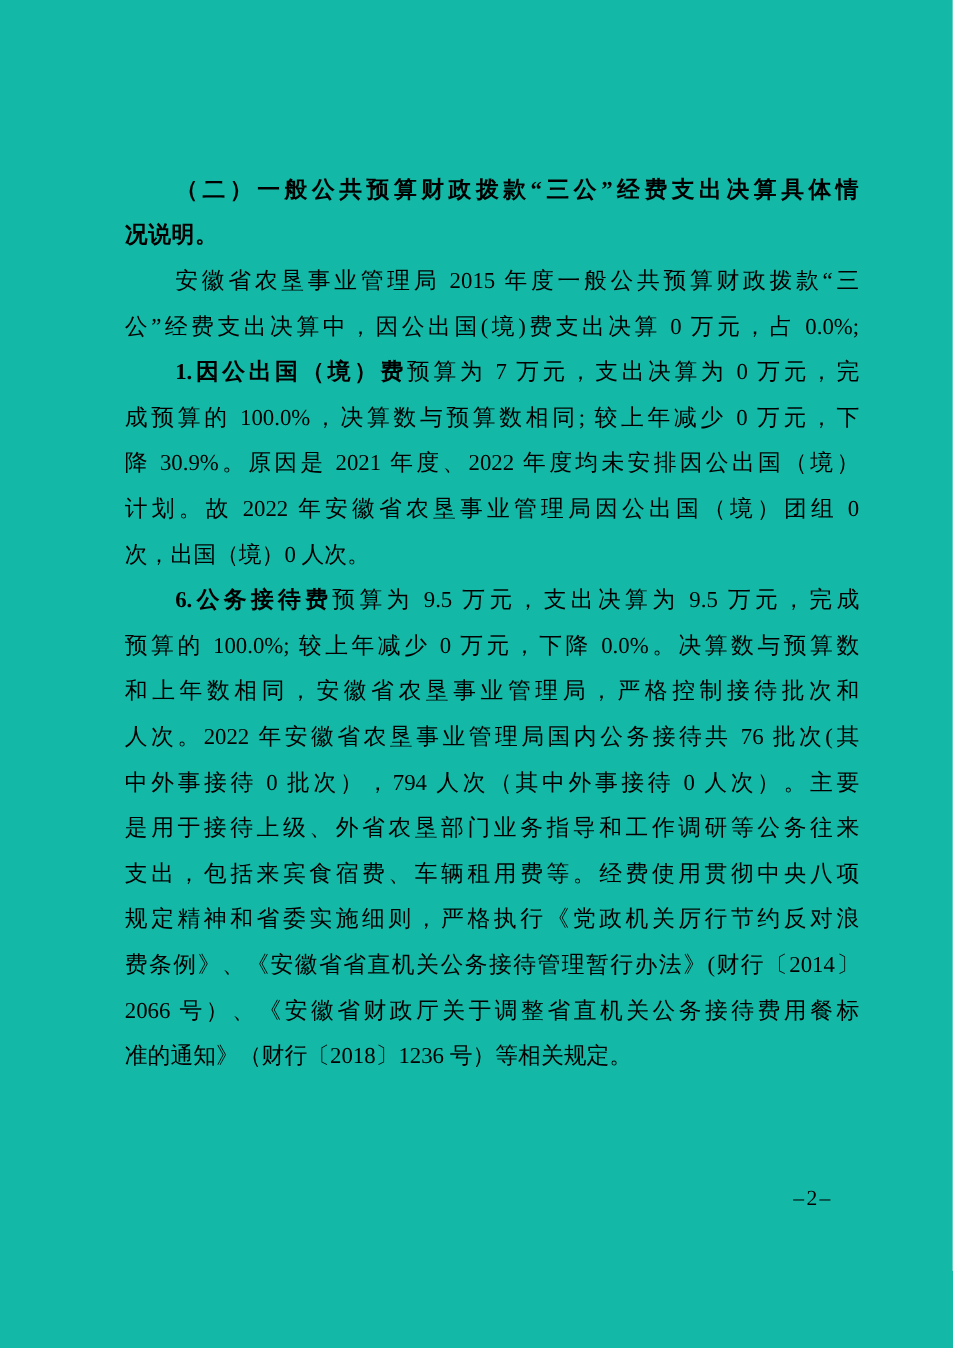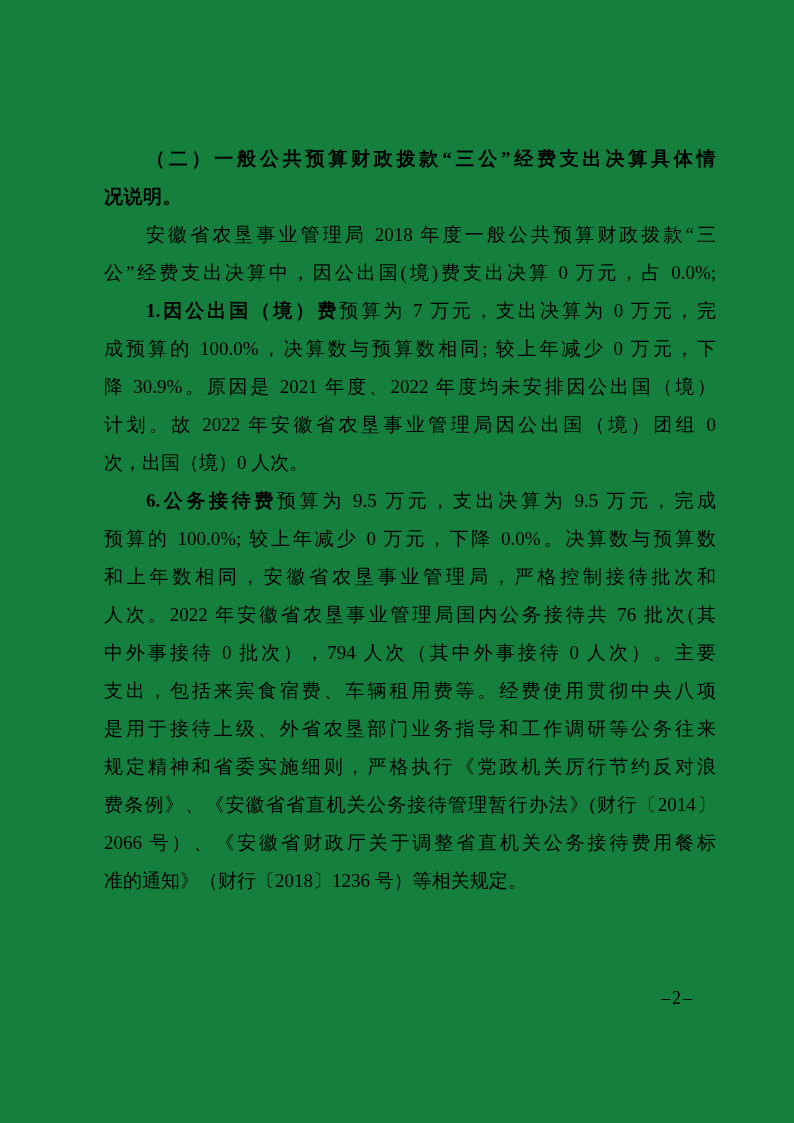--- a/index.html
+++ b/index.html
@@ -4,21 +4,21 @@
 <style>
   html, body {
     margin: 0;
     padding: 0;
     background: #ffffff;
   }
   .page {
     position: relative;
     width: 794px;
     height: 1123px;
-    background: #15803d;
+    background: #14b8a6;
     color: #000000;
     font-family: "Liberation Serif", "DejaVu Serif", serif;
     overflow: hidden;
   }
   .content {
     position: absolute;
     left: 104px;
     top: 140px;
     width: 612px;
   }
@@ -62,40 +62,40 @@
 
 <div class="page">
   <div class="content">
 
     <div class="heading">
       <div class="line fill indent">（二）一般公共预算财政拨款“三公”经费支出决算具体情</div>
       <div class="line end">况说明。</div>
     </div>
 
     <div class="paragraph">
-      <div class="line fill indent">安徽省农垦事业管理局 2018 年度一般公共预算财政拨款“三</div>
+      <div class="line fill indent">安徽省农垦事业管理局 2015 年度一般公共预算财政拨款“三</div>
       <div class="line fill">公”经费支出决算中，因公出国(境)费支出决算 0 万元，占 0.0%;</div>
     </div>
 
     <div class="paragraph">
       <div class="line fill indent"><span class="bold">1.因公出国（境）费</span><span>预算为 7 万元，支出决算为 0 万元，完</span></div>
       <div class="line fill">成预算的 100.0%，决算数与预算数相同; 较上年减少 0 万元，下</div>
       <div class="line fill">降 30.9%。原因是 2021 年度、2022 年度均未安排因公出国（境）</div>
       <div class="line fill">计划。故 2022 年安徽省农垦事业管理局因公出国（境）团组 0</div>
       <div class="line end">次，出国（境）0 人次。</div>
     </div>
 
     <div class="paragraph">
       <div class="line fill indent"><span class="bold">6.公务接待费</span><span>预算为 9.5 万元，支出决算为 9.5 万元，完成</span></div>
       <div class="line fill">预算的 100.0%; 较上年减少 0 万元，下降 0.0%。决算数与预算数</div>
       <div class="line fill">和上年数相同，安徽省农垦事业管理局，严格控制接待批次和</div>
       <div class="line fill">人次。2022 年安徽省农垦事业管理局国内公务接待共 76 批次(其</div>
       <div class="line fill">中外事接待 0 批次），794 人次（其中外事接待 0 人次）。主要</div>
+      <div class="line fill">是用于接待上级、外省农垦部门业务指导和工作调研等公务往来</div>
       <div class="line fill">支出，包括来宾食宿费、车辆租用费等。经费使用贯彻中央八项</div>
-      <div class="line fill">是用于接待上级、外省农垦部门业务指导和工作调研等公务往来</div>
       <div class="line fill">规定精神和省委实施细则，严格执行《党政机关厉行节约反对浪</div>
       <div class="line fill">费条例》、《安徽省省直机关公务接待管理暂行办法》(财行〔2014〕</div>
       <div class="line fill">2066 号）、《安徽省财政厅关于调整省直机关公务接待费用餐标</div>
       <div class="line end">准的通知》（财行〔2018〕1236 号）等相关规定。</div>
     </div>
 
   </div>
 
   <div class="page-number">–2–</div>
 </div>

